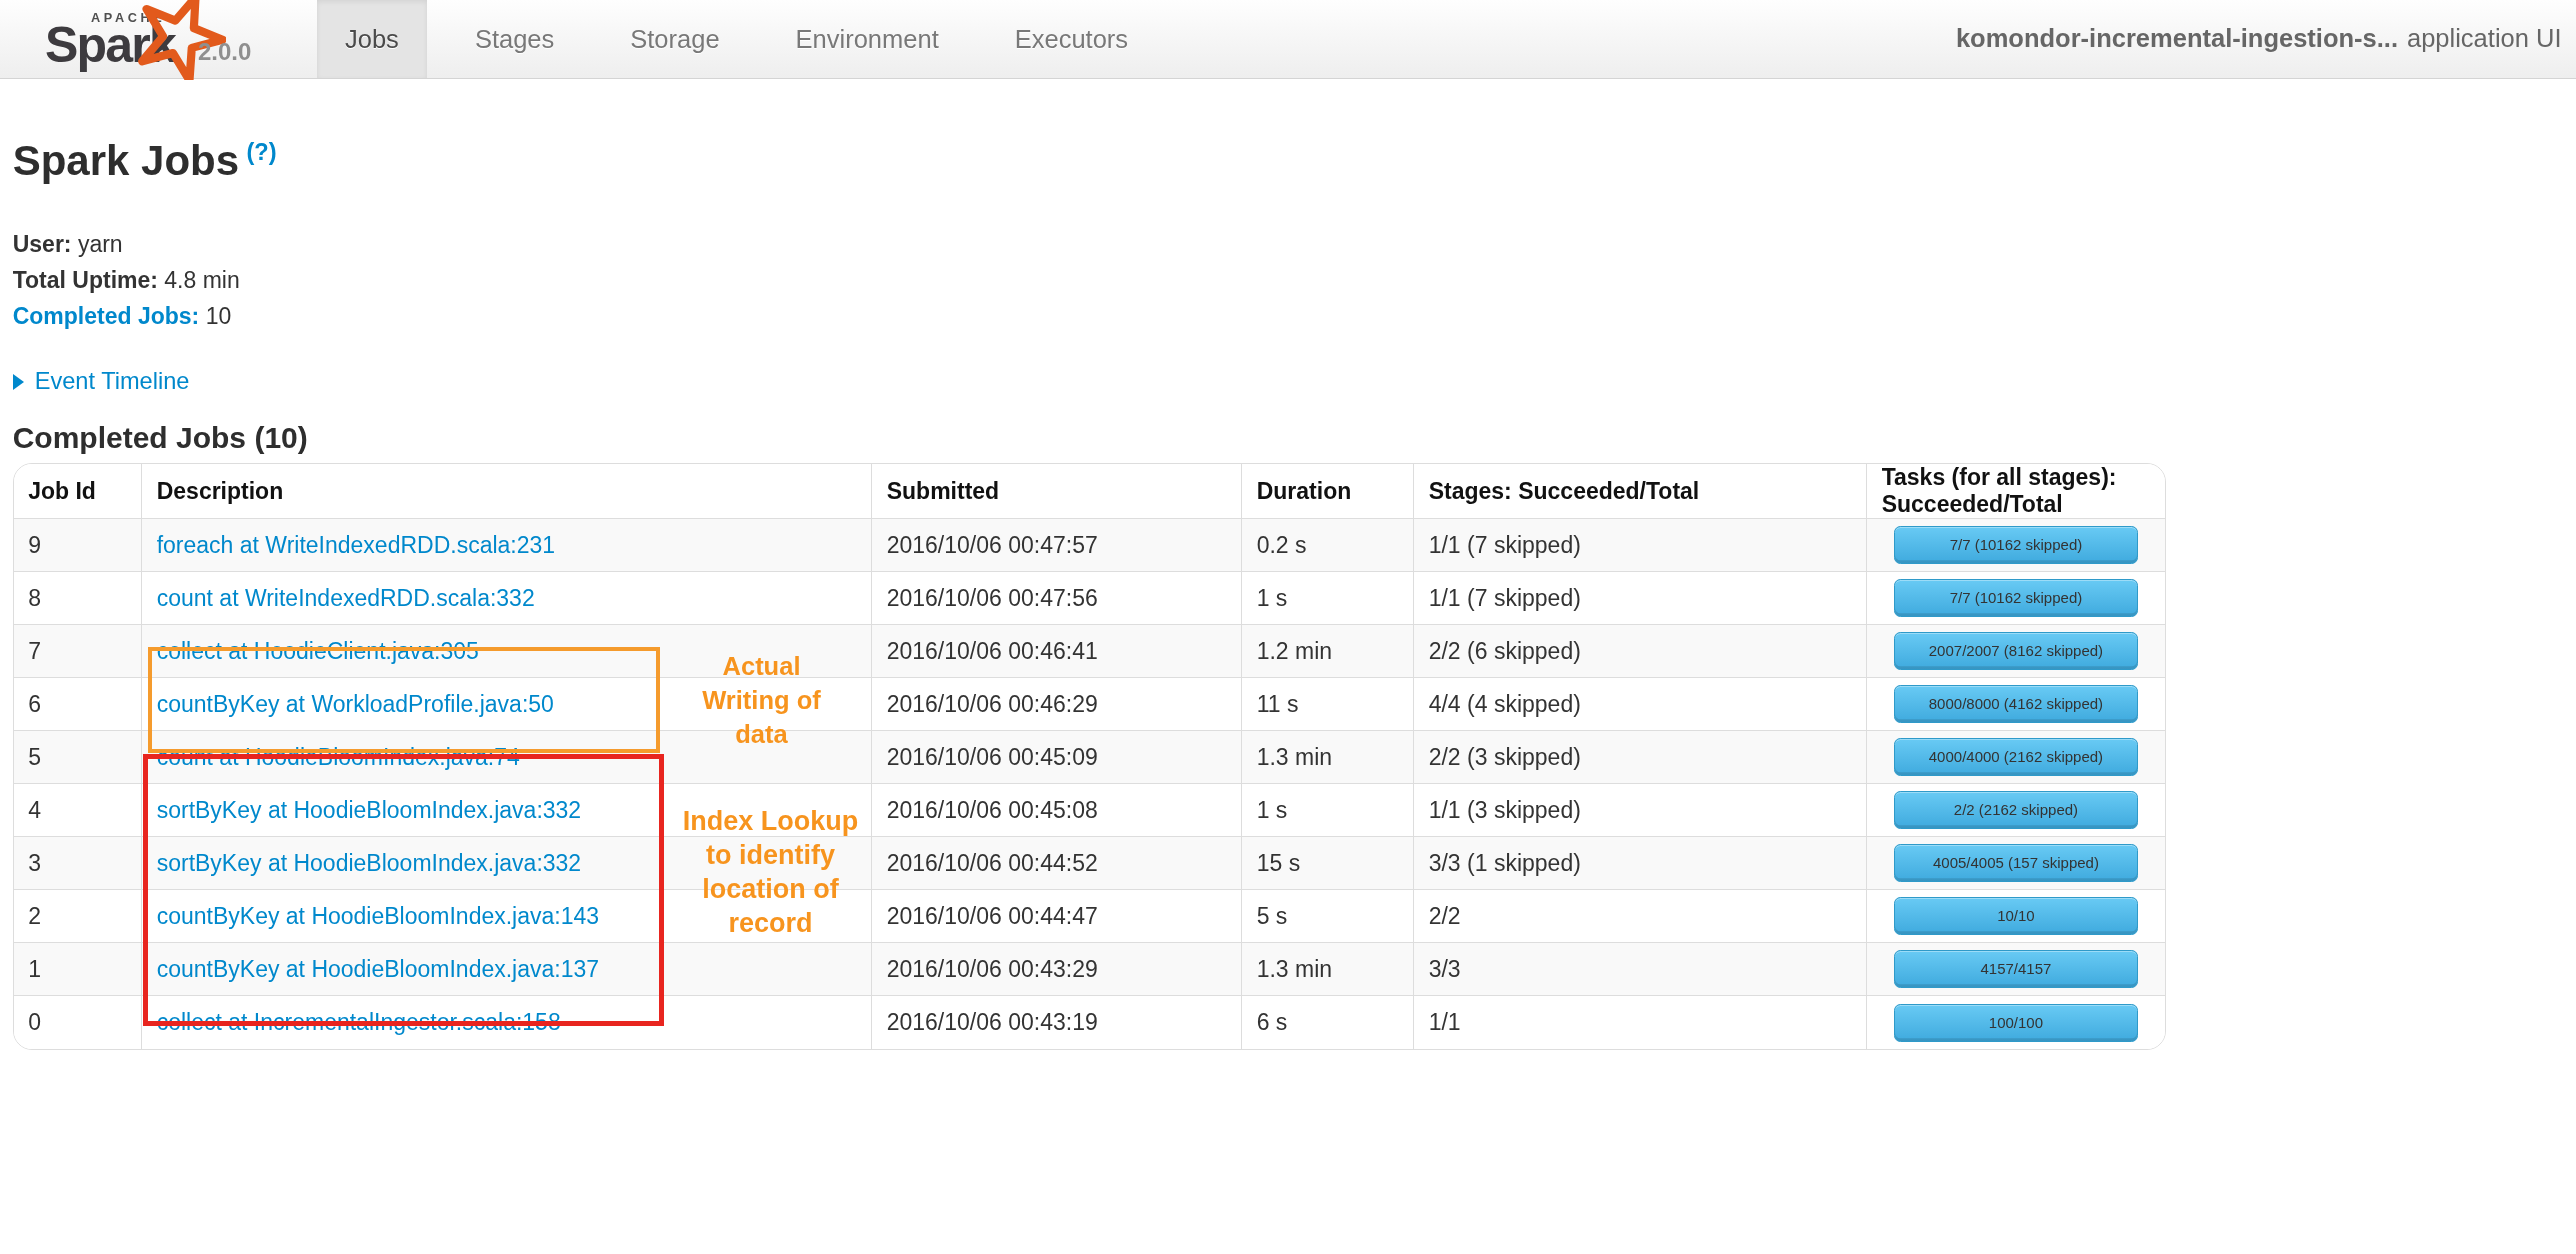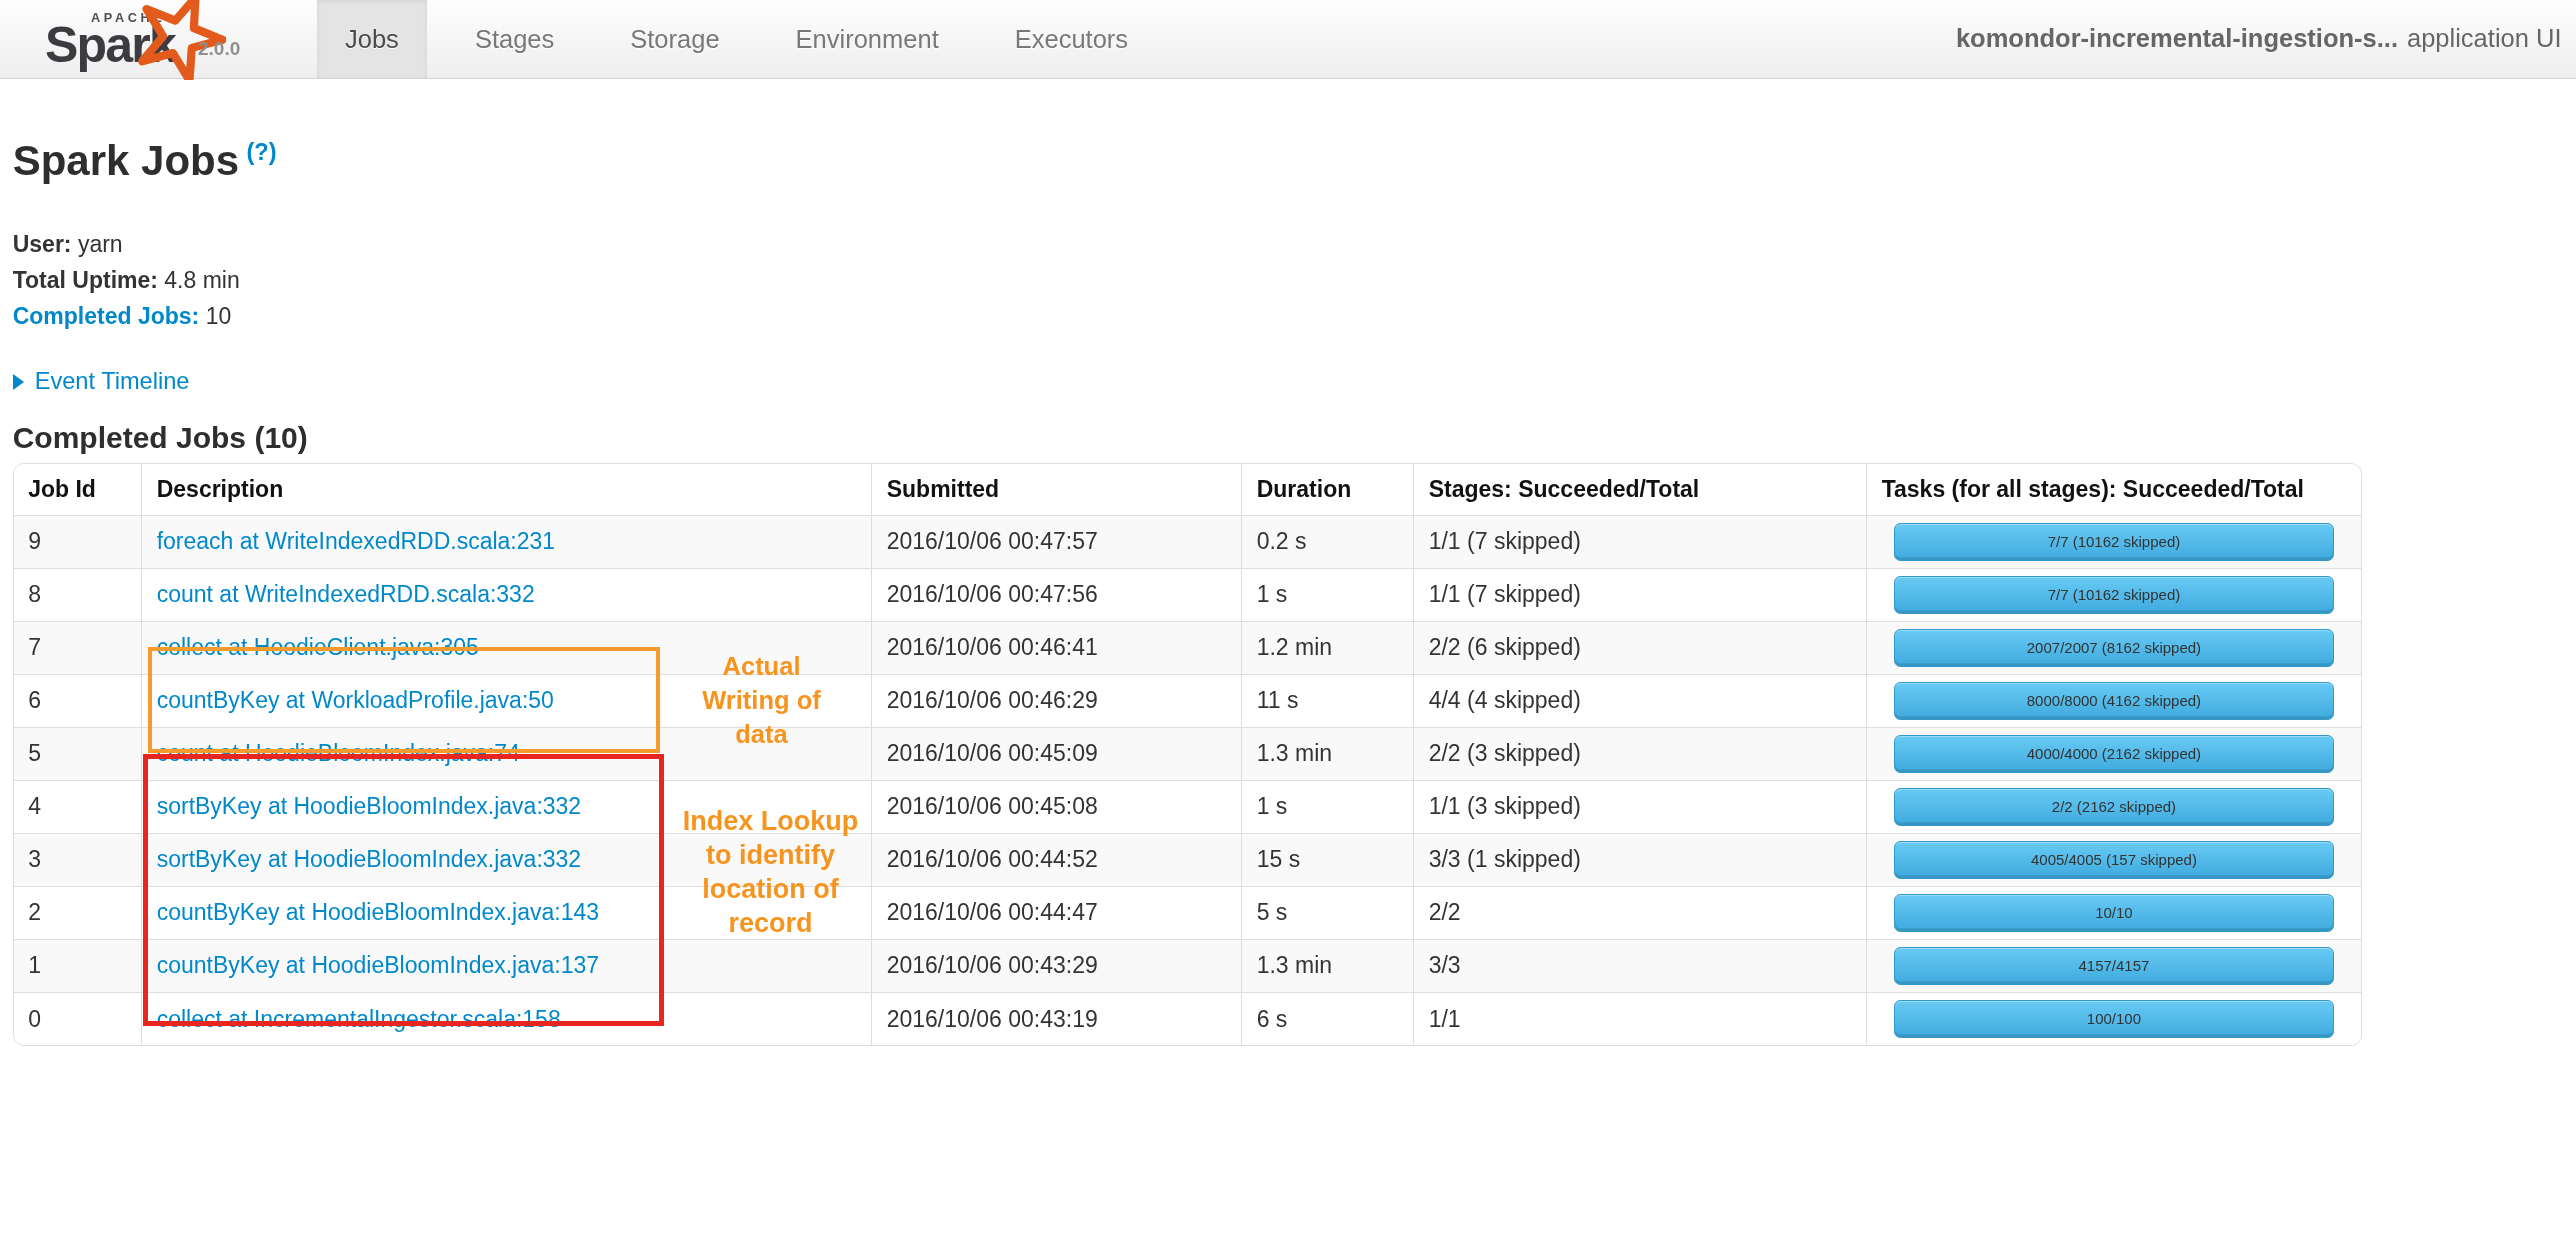--- a/index.html
+++ b/index.html
@@ -46,21 +46,21 @@
     color: #3d3b3f;
     letter-spacing: -1.8px;
   }
   .logo-star {
     position: absolute;
     left: 135px; top: -11px;
   }
   .logo-version {
     position: absolute;
     left: 198px; top: 38px;
-    font-size: 19px;
+    font-size: 24px;
     font-weight: bold;
     color: #8f8f8f;
   }
   .nav-tabs {
     display: flex;
     align-items: stretch;
     margin-left: 44px;
     gap: 20px;
   }
   .nav-tab {
@@ -133,23 +133,23 @@
     font-size: 30px;
     line-height: 36px;
     font-weight: bold;
     color: #2e2e2e;
     margin-bottom: 7.3px;
   }
 
   
   .table-wrap {
     border: 0.9px solid #dddddd;
-    border-radius: 11px;
+    border-radius: 19px;
     overflow: hidden;
-    width: 2349px;
+    width: 2153px;
   }
   table.jobs {
     width: 100%;
     border-collapse: collapse;
     font-size: 23px;
   }
   table.jobs th, table.jobs td {
     border-left: 0.9px solid #dddddd;
     padding: 0 14.5px;
     text-align: left;

